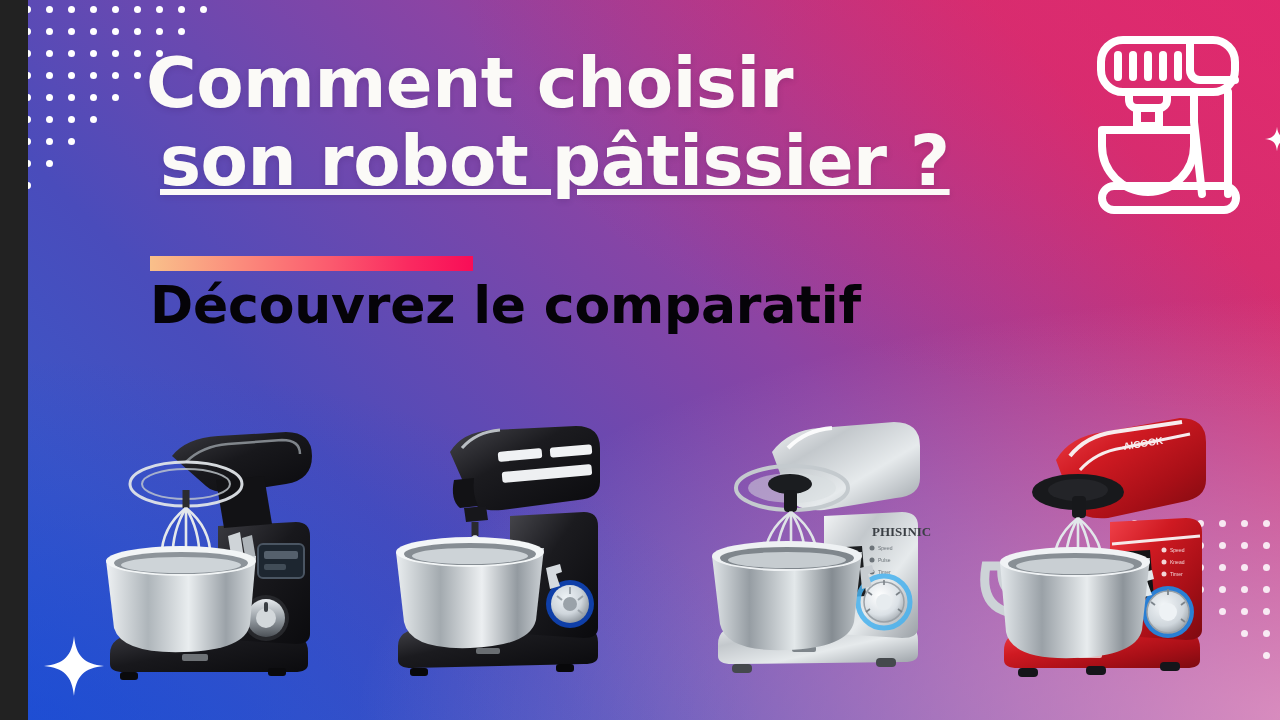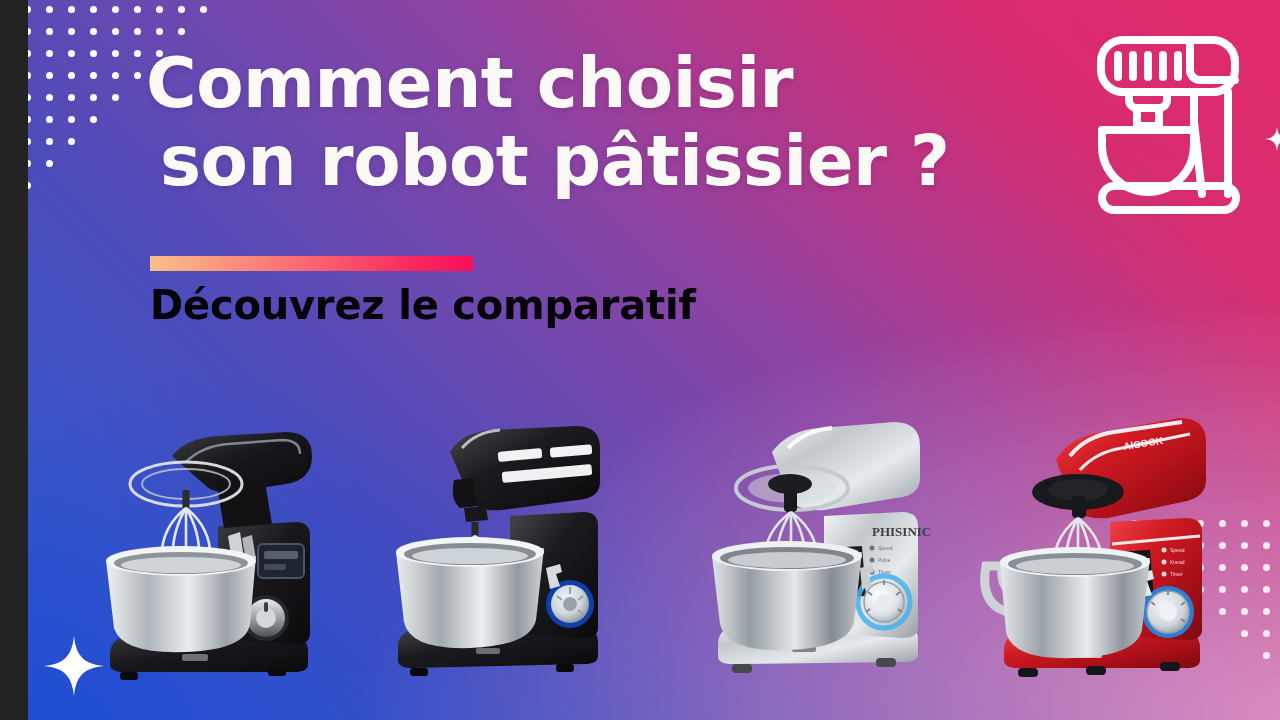--- a/index.html
+++ b/index.html
@@ -73,38 +73,38 @@
   .title-line {
     font-family: "DejaVu Sans", "Liberation Sans", sans-serif;
     font-weight: 700;
     font-size: 69px;
     line-height: 78px;
     letter-spacing: -0.5px;
     color: #fbfaf7;
     white-space: nowrap;
     text-shadow: 0 2px 6px rgba(40,10,60,0.16);
   }
-  #title-line-2 { padding-left: 14px; }
+  #title-line-2 { padding-left: 14px; text-decoration: underline; }
 
   #accent-bar {
     position: absolute;
     left: 122px;
     top: 256px;
     width: 323px;
     height: 15px;
     background: linear-gradient(90deg, #f9c08a 0%, #fb8f7d 26%, #fb5a6e 56%, #fa2a60 80%, #f90d57 100%);
   }
 
   #subtitle {
     position: absolute;
     left: 122px;
     top: 281px;
     font-family: "DejaVu Sans", "Liberation Sans", sans-serif;
     font-weight: 700;
-    font-size: 40px;
+    font-size: 52px;
     line-height: 48px;
     letter-spacing: -0.2px;
     color: #050308;
     white-space: nowrap;
   }
 
   
   #mixer-icon { position: absolute; right: 40px; top: 26px; }
 
   

